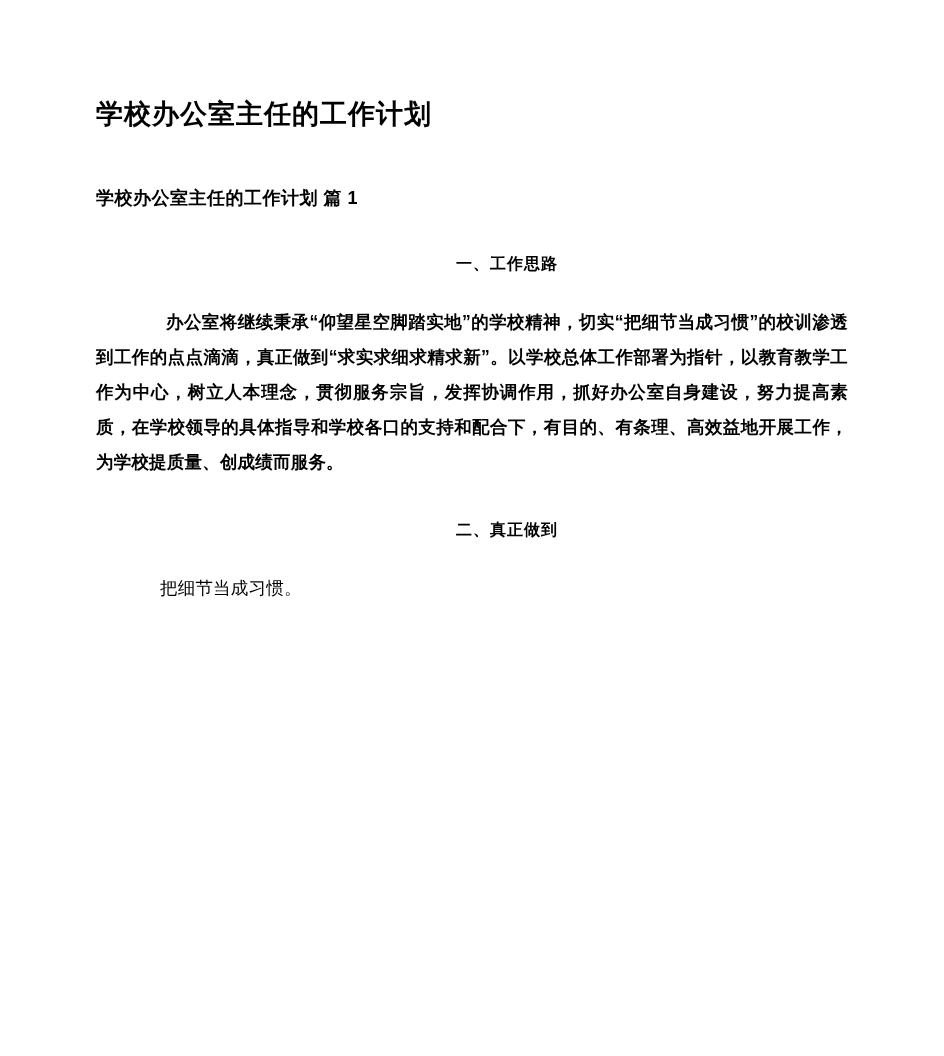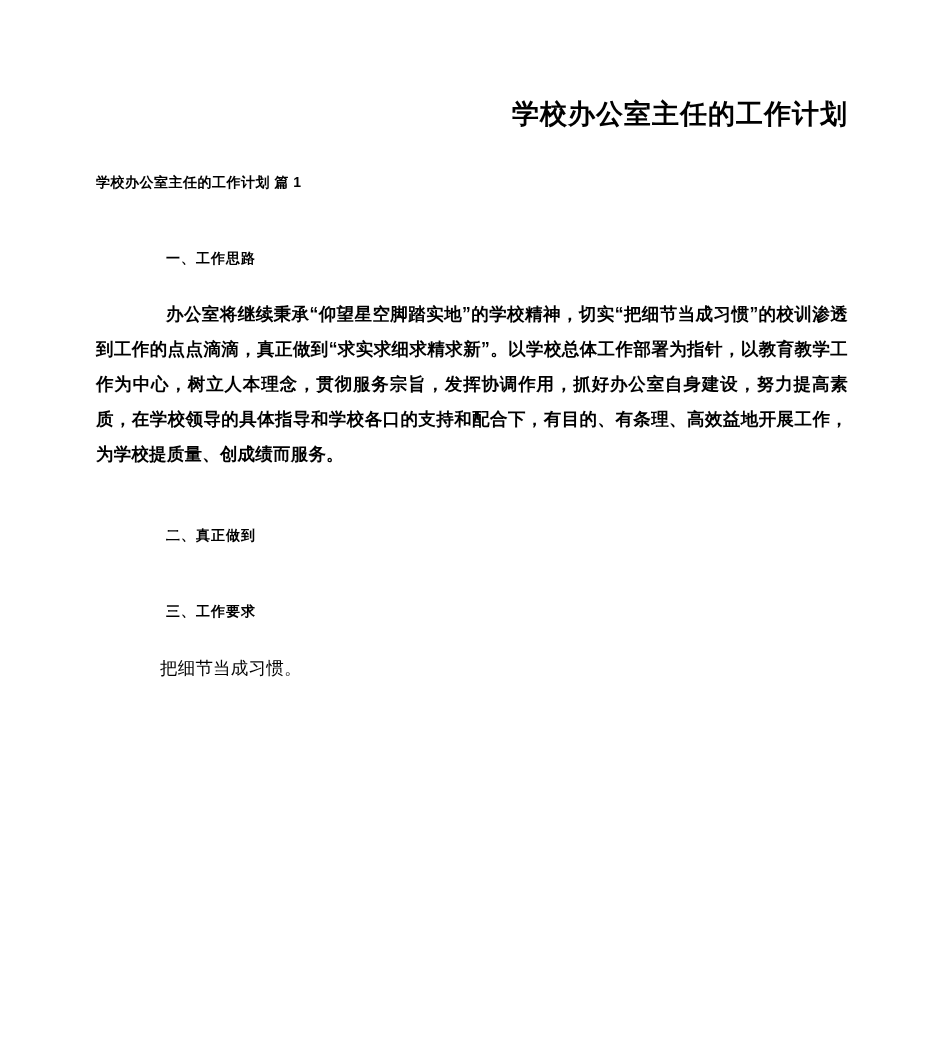--- a/index.html
+++ b/index.html
@@ -16,49 +16,50 @@
     overflow: hidden;
   }
   .page {
     width: 944px;
     height: 1056px;
     box-sizing: border-box;
     padding: 0 96px;
     position: relative;
   }
   .doc-title {
-    text-align: right;
+    text-align: left;
     font-size: 27px;
     font-weight: bold;
     letter-spacing: 1px;
     margin-top: 96px;
     margin-bottom: 0;
     line-height: 1.4;
   }
   .subtitle {
     font-size: 17px;
     margin-top: 62px;
     margin-left: 64px;
     line-height: 1.8;
     letter-spacing: 0.5px;
   }
   .section-title {
-    font-size: 14px;
+    font-size: 18px;
     font-weight: bold;
-    margin-top: 36px;
+    margin-top: 48px;
     line-height: 1.8;
     letter-spacing: 0.5px;
   }
   .heading {
-    font-size: 14px;
+    font-size: 16px;
     font-weight: bold;
-    margin-top: 51px;
+    margin-top: 36px;
     margin-left: 70px;
     line-height: 1.8;
     letter-spacing: 1px;
+    text-align: center;
   }
   .para {
     font-size: 17.5px;
     line-height: 2.0;
     margin-top: 26px;
     text-indent: 70px;
     text-align: justify;
     text-justify: inter-ideograph;
     letter-spacing: 0.2px;
     font-weight: bold;
@@ -79,16 +80,15 @@
   <h1 class="doc-title">学校办公室主任的工作计划</h1>
 
 
   <div class="section-title">学校办公室主任的工作计划 篇 1</div>
 
   <div class="heading">一、工作思路</div>
   <p class="para">办公室将继续秉承“仰望星空脚踏实地”的学校精神，切实“把细节当成习惯”的校训渗透到工作的点点滴滴，真正做到“求实求细求精求新”。以学校总体工作部署为指针，以教育教学工作为中心，树立人本理念，贯彻服务宗旨，发挥协调作用，抓好办公室自身建设，努力提高素质，在学校领导的具体指导和学校各口的支持和配合下，有目的、有条理、高效益地开展工作，为学校提质量、创成绩而服务。</p>
 
   <div class="heading">二、真正做到</div>
 
-  <div class="heading">三、工作要求</div>
   <p class="para-last">把细节当成习惯。</p>
 
 </div>
 
 </body></html>

